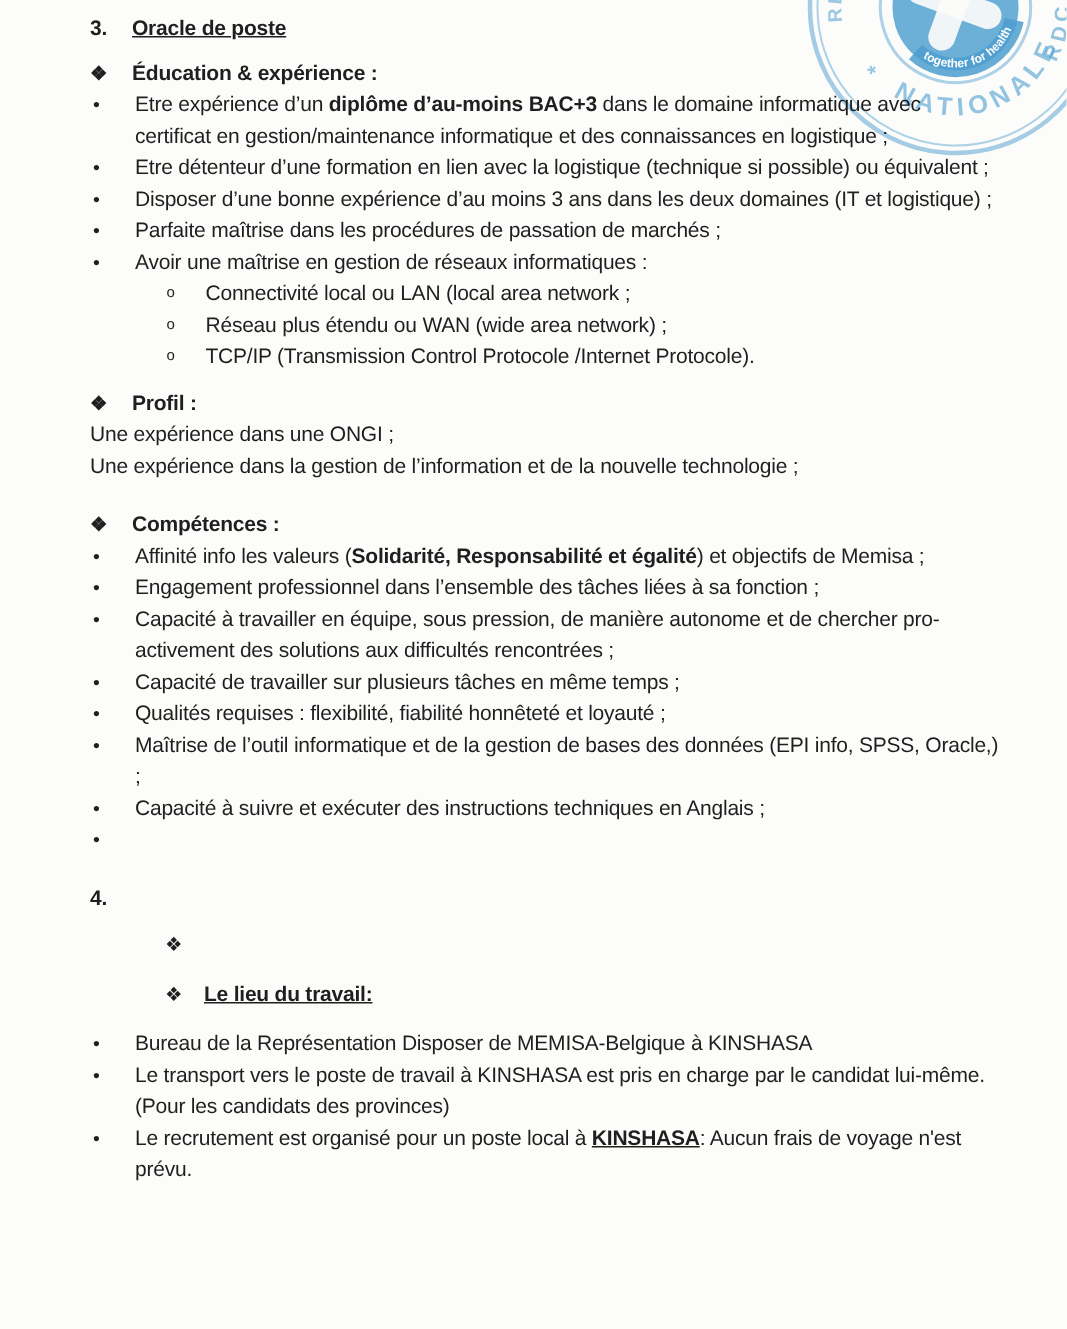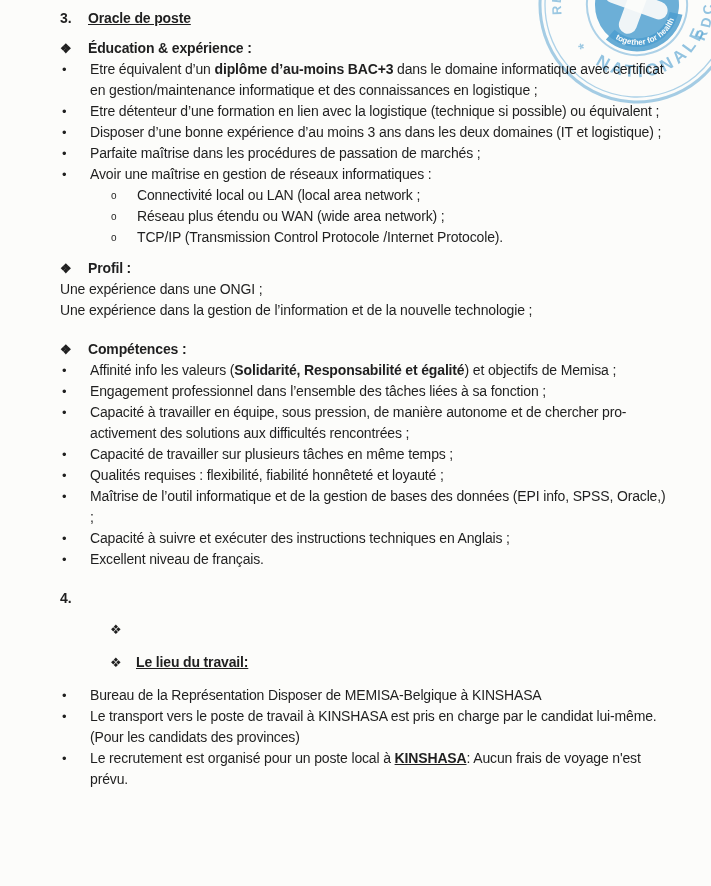--- a/index.html
+++ b/index.html
@@ -44,21 +44,21 @@
       <div class="sec sec-heading">
         <span class="num">3.</span>
         <div class="txt"><span class="b u">Oracle de poste</span></div>
       </div>
       <div class="sec sec-sub" style="margin-top: 9px;">
         <span class="mk">❖</span>
         <div class="txt"><span class="b">Éducation &amp; expérience :</span></div>
       </div>
       <div class="sec sec-bullet">
         <span class="mk">•</span>
-        <div class="txt"><span>Etre équivalent d’un </span><span class="b">diplôme d’au-moins BAC+3</span><span> dans le domaine informatique avec certificat en gestion/maintenance informatique et des connaissances en logistique ;</span></div>
+        <div class="txt"><span>Etre expérience d’un </span><span class="b">diplôme d’au-moins BAC+3</span><span> dans le domaine informatique avec certificat en gestion/maintenance informatique et des connaissances en logistique ;</span></div>
       </div>
       <div class="sec sec-bullet">
         <span class="mk">•</span>
         <div class="txt"><span>Etre détenteur d’une formation en lien avec la logistique (technique si possible) ou équivalent ;</span></div>
       </div>
       <div class="sec sec-bullet">
         <span class="mk">•</span>
         <div class="txt"><span>Disposer d’une bonne expérience d’au moins 3 ans dans les deux domaines (IT et logistique) ;</span></div>
       </div>
       <div class="sec sec-bullet">
@@ -118,21 +118,20 @@
       <div class="sec sec-bullet">
         <span class="mk">•</span>
         <div class="txt"><span>Maîtrise de l’outil informatique et de la gestion de bases des données (EPI info, SPSS, Oracle,) ;</span></div>
       </div>
       <div class="sec sec-bullet">
         <span class="mk">•</span>
         <div class="txt"><span>Capacité à suivre et exécuter des instructions techniques en Anglais ;</span></div>
       </div>
       <div class="sec sec-bullet">
         <span class="mk">•</span>
-        <div class="txt"><span>Excellent niveau de français.</span></div>
       </div>
       <div class="sec sec-heading" style="margin-top: 18px;">
         <span class="num">4.</span>
       </div>
       <div class="sec sec-ditem" style="margin-top: 10px;">
         <span class="mk">❖</span>
       </div>
       <div class="sec sec-dheading" style="margin-top: 12px;">
         <span class="mk">❖</span>
         <div class="txt"><span class="b u">Le lieu du travail:</span></div>

